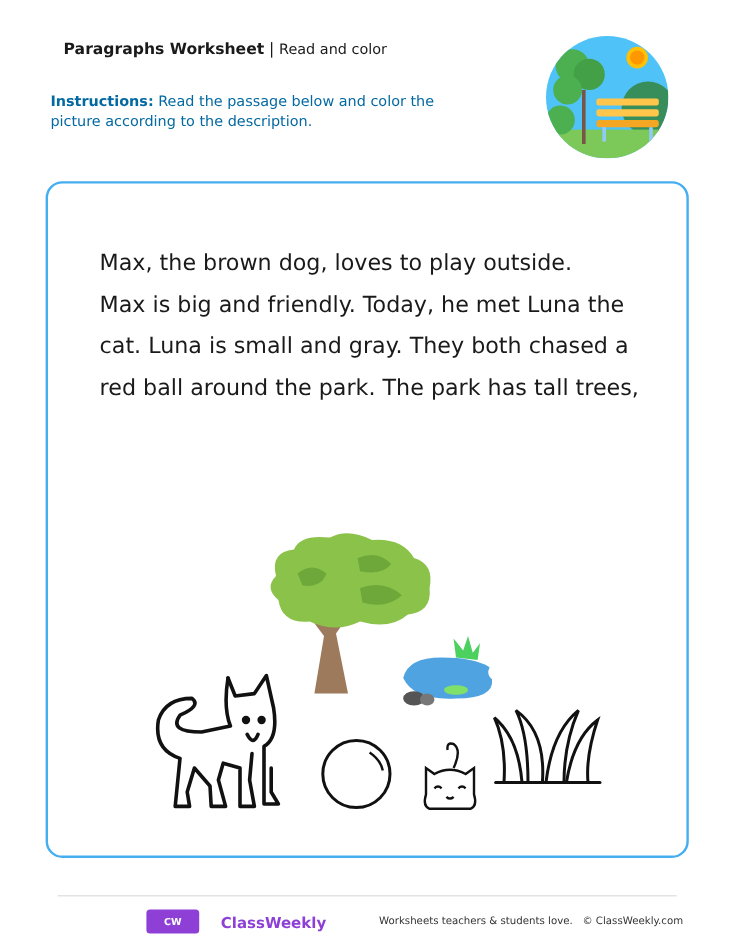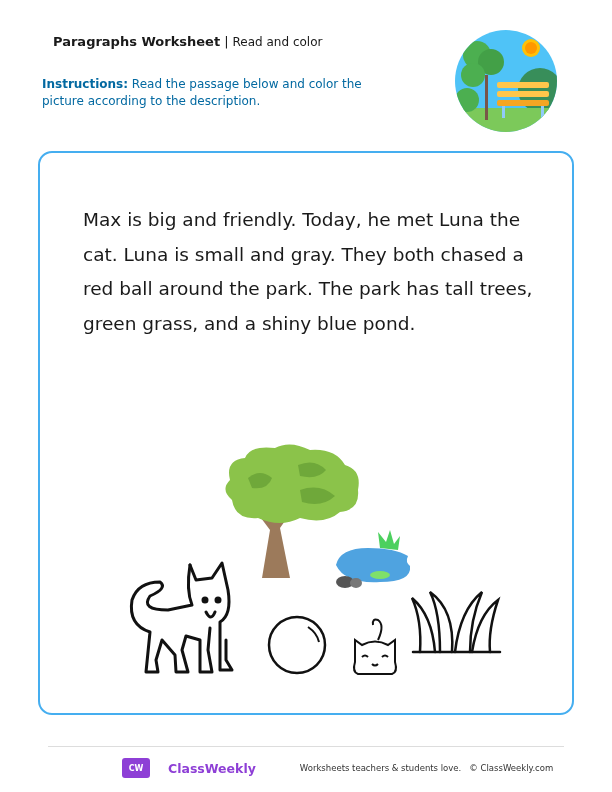--- a/index.html
+++ b/index.html
@@ -10,21 +10,21 @@
   .hdr .s{font-size:12px;color:#1a1a1a;}
   .instr{position:absolute;left:42px;top:76px;width:340px;font-size:12px;line-height:17px;color:#0369a1;}
   .instr b{font-weight:bold;}
   .badge{position:absolute;left:455px;top:30px;width:102px;height:102px;border-radius:50%;overflow:hidden;}
   .box{position:absolute;left:38px;top:151px;width:536px;height:564px;border:2.5px solid #45aef0;border-radius:14px;box-sizing:border-box;}
   .passage{position:absolute;left:83px;top:203px;width:470px;font-size:18.5px;line-height:34.5px;color:#1a1a1a;}
   .passage div{white-space:nowrap;}
   .pics{position:absolute;left:0;top:0;}
   .footline{position:absolute;left:48px;top:746px;width:516px;height:1px;background:#ddd;}
   .foot{position:absolute;left:122px;top:758px;display:flex;align-items:center;}
-  .logo{width:28px;height:20px;background:#8e3fd6;border-radius:3px;color:#fff;font-size:8px;font-weight:bold;display:flex;align-items:center;justify-content:center;}
+  .logo{width:44px;height:20px;background:#8e3fd6;border-radius:3px;color:#fff;font-size:8px;font-weight:bold;display:flex;align-items:center;justify-content:center;}
   .brand{margin-left:18px;color:#8e3fd6;font-weight:bold;font-size:12.5px;}
   .tag{margin-left:44px;font-size:8.5px;color:#333;}
 </style>
 </head>
 <body>
 
 <div class="hdr">
   <span class="t">Paragraphs Worksheet</span><span class="sep">|</span><span class="s">Read and color</span>
 </div>
 
@@ -46,24 +46,24 @@
       <rect x="42" y="61" width="52" height="6" rx="2" fill="#ffc64b"></rect>
       <rect x="42" y="70" width="52" height="6" rx="2" fill="#f5a623"></rect>
     <rect x="47" y="76" width="3" height="12" fill="#90caf9"></rect>
       <rect x="86" y="76" width="3" height="12" fill="#90caf9"></rect>
   </svg>
 </div>
 
 <div class="box"></div>
 
 <div class="passage">
+  <div>Max, the brown dog, loves to play outside.</div>
   <div>Max is big and friendly. Today, he met Luna the</div>
   <div>cat. Luna is small and gray. They both chased a</div>
   <div>red ball around the park. The park has tall trees,</div>
-  <div>green grass, and a shiny blue pond.</div>
 </div>
 
 <svg class="pics" width="612" height="792">
   <g>
     <path d="M262 578 L270 530 L255 510 L262 508 L274 522 L285 505 L294 508 L280 528 L290 578 Z" fill="#9c7a5b"></path>
     <path d="M230 480 Q225 460 245 458 Q250 445 275 448 Q290 440 310 450 Q335 448 345 465 Q362 470 358 490 Q360 510 340 512 Q325 525 300 518 Q280 528 258 518 Q235 520 232 500 Q220 490 230 480 Z" fill="#8bc34a"></path>
     <path d="M248 478 Q260 468 272 478 Q268 490 252 488 Z" fill="#6fa83a"></path>
     <path d="M298 465 Q315 458 326 470 Q318 480 300 476 Z" fill="#6fa83a"></path>
     <path d="M300 490 Q320 483 335 496 Q322 508 302 502 Z" fill="#6fa83a"></path>
   </g>

